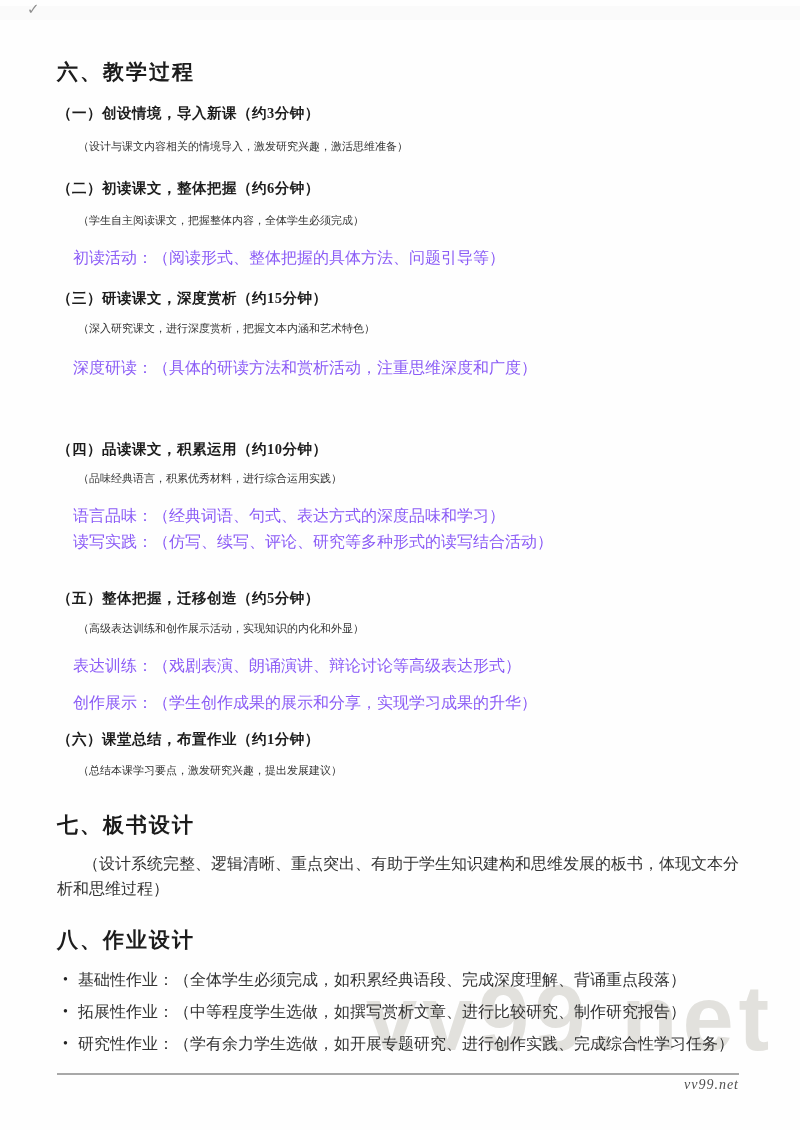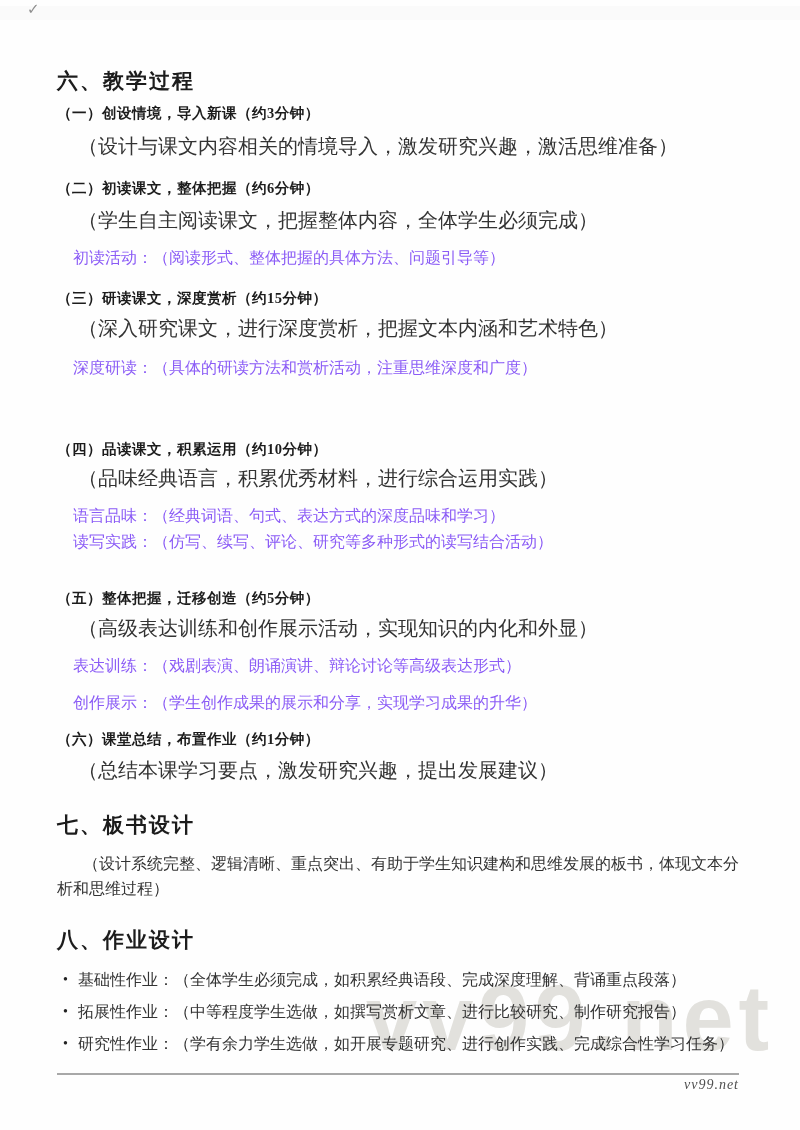--- a/index.html
+++ b/index.html
@@ -12,21 +12,21 @@
   .watermark{position:absolute;left:366px;top:966px;z-index:0;
        font-family:"Liberation Sans",sans-serif;font-weight:700;font-size:92px;
        letter-spacing:5px;color:rgba(176,172,160,0.35);white-space:nowrap;}
   .sec{position:absolute;left:57px;margin:0;z-index:1;
        font-family:"Liberation Sans",sans-serif;font-size:21px;font-weight:700;
        color:#1c1c1c;letter-spacing:2px;line-height:25px;white-space:nowrap;}
   .step{position:absolute;left:57px;margin:0;z-index:1;
        font-size:14.5px;font-weight:700;color:#1c1c1c;letter-spacing:0.5px;
        line-height:19px;white-space:nowrap;font-family:"Liberation Serif",serif;}
   .desc{position:absolute;left:78px;margin:0;z-index:1;
-       font-size:20px;line-height:20px;color:#333;white-space:nowrap;}
+       font-size:11px;line-height:20px;color:#333;white-space:nowrap;}
   .label-line{position:absolute;left:73px;margin:0;z-index:1;
        font-size:16px;line-height:20px;color:#8b5cf6;white-space:nowrap;}
   .para-wrap{position:absolute;left:57px;width:684px;margin:0;z-index:1;
        font-size:16px;line-height:25px;text-indent:26px;color:#333;}
   .bullet{position:absolute;left:63px;margin:0;z-index:1;
        font-size:16px;line-height:20px;color:#333;white-space:nowrap;}
   .bullet .dot{display:inline-block;width:15px;font-size:14px;color:#222;
        vertical-align:top;}
   .footer-rule{position:absolute;left:57px;top:1073px;width:682px;height:2px;
        background:#a8a8a8;z-index:1;}
@@ -37,21 +37,21 @@
 </head>
 <body>
 
 <div class="page">
   <div class="scan-stripe"></div>
 
   <span class="checkmark">✓</span>
 
   <div class="watermark">vv99.net</div>
 
-  <h1 class="sec" style="top:68px">六、教学过程</h1>
+  <h1 class="sec" style="top:59px">六、教学过程</h1>
 
   <h2 class="step" style="top:104px">（一）创设情境，导入新课（约3分钟）</h2>
   <p class="desc" style="top:136px">（设计与课文内容相关的情境导入，激发研究兴趣，激活思维准备）</p>
 
   <h2 class="step" style="top:179px">（二）初读课文，整体把握（约6分钟）</h2>
   <p class="desc" style="top:210px">（学生自主阅读课文，把握整体内容，全体学生必须完成）</p>
   <p class="label-line" style="top:248px">初读活动：（阅读形式、整体把握的具体方法、问题引导等）</p>
 
   <h2 class="step" style="top:289px">（三）研读课文，深度赏析（约15分钟）</h2>
   <p class="desc" style="top:318px">（深入研究课文，进行深度赏析，把握文本内涵和艺术特色）</p>

